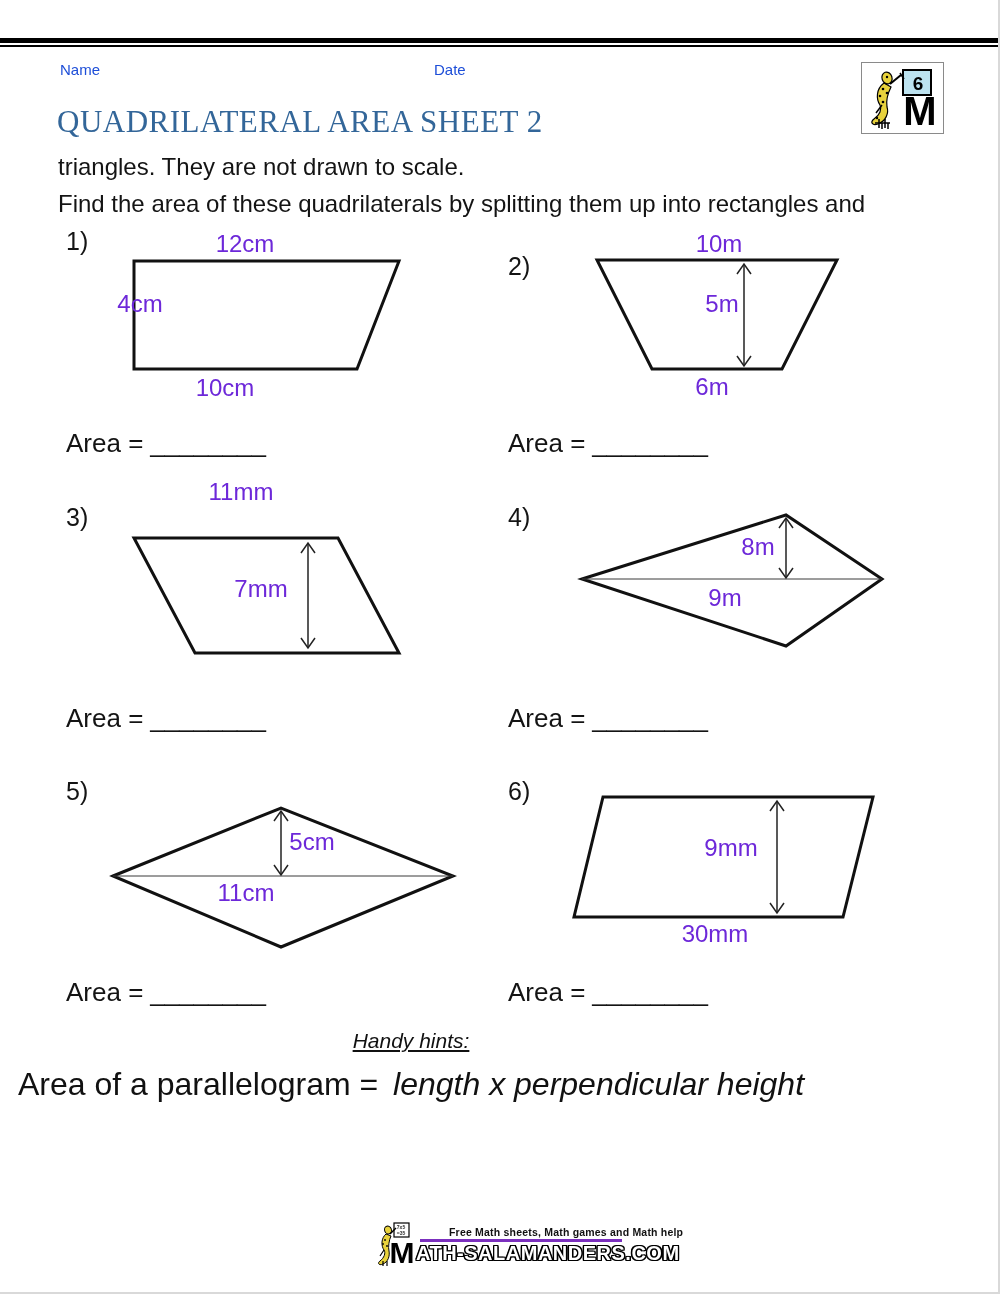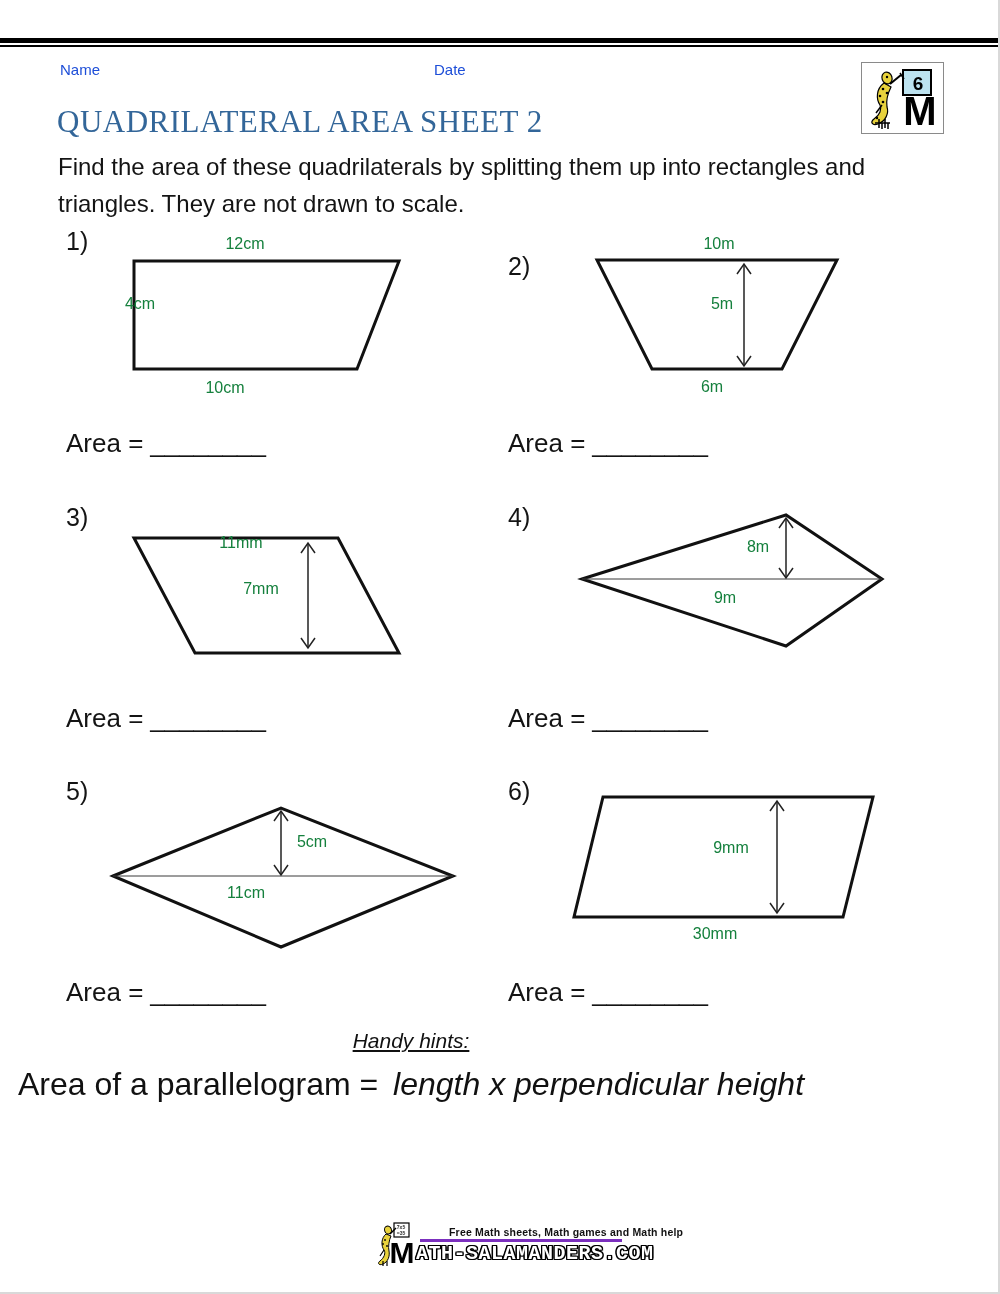--- a/index.html
+++ b/index.html
@@ -12,21 +12,21 @@
   .topbar{left:0;right:0;top:38px;height:5px;background:#000;}
   .topline{left:0;right:0;top:45px;height:2px;background:#000;}
   .small-label{font-size:15px;color:#1d4ed8;}
   .page-title{
     font-family:"Liberation Serif",serif;font-size:31px;color:#336699;
     letter-spacing:0.5px;white-space:nowrap;
   }
   .instructions{font-size:24px;line-height:37px;color:#141414;white-space:nowrap;}
   .pnum{font-size:25px;color:#141414;}
   .dim{
-    font-size:16px;color:#15803d;white-space:nowrap;
+    font-size:24px;color:#6d28d9;white-space:nowrap;
     transform:translateX(-50%);line-height:26px;
   }
   .shape-svg{overflow:visible;}
   .shape-svg polygon{fill:none;stroke:#111;stroke-width:3;stroke-linejoin:miter;}
   .thinline{stroke:#3a3a3a;stroke-width:1;}
   .arrow{stroke:#222;stroke-width:1.5;fill:none;}
   .area-row{display:flex;align-items:baseline;font-size:26px;color:#141414;}
   .area-blank{margin-left:7px;letter-spacing:0;}
   .hints{left:0;top:1029px;width:822px;text-align:center;}
   .hints-title{font-size:21px;font-style:italic;text-decoration:underline;margin-bottom:13px;}
@@ -68,22 +68,22 @@
         <circle cx="21" cy="39" r="1.3" fill="#000"></circle>
         <circle cx="25" cy="30" r="1.3" fill="#000"></circle>
         <circle cx="15" cy="55" r="1.2" fill="#000"></circle>
         <circle cx="25" cy="14" r="1.2" fill="#000"></circle>
       </g>
     </svg>
   </div>
 
   <div class="abs page-title" style="left:57px;top:104px;">QUADRILATERAL AREA SHEET 2</div>
   <div class="abs instructions" style="left:58px;top:148px;">
+    <div>triangles. They are not drawn to scale.</div>
     <div>Find the area of these quadrilaterals by splitting them up into rectangles and</div>
-    <div>triangles. They are not drawn to scale.</div>
   </div>
 
   <div class="abs pnum" style="left:66px;top:227px;">1)</div>
   <svg class="abs shape-svg" style="left:100px;top:250px;" width="320" height="130">
     <polygon points="34,11 299,11 257,119 34,119"></polygon>
   </svg>
   <div class="abs dim" style="left:245px;top:231px;">12cm</div>
   <div class="abs dim" style="left:104px;top:291px;margin-left:36px;">4cm</div>
   <div class="abs dim" style="left:225px;top:375px;">10cm</div>
   <div class="abs area-row" style="left:66px;top:428px;">
@@ -106,21 +106,21 @@
     <span class="area-blank">________</span>
   </div>
 
   <div class="abs pnum" style="left:66px;top:503px;">3)</div>
   <svg class="abs shape-svg" style="left:120px;top:530px;" width="300" height="130">
     <polygon points="14,8 218,8 279,123 75,123"></polygon>
     <path class="arrow" d="M 188,14 L 188,117"></path>
     <path class="arrow" d="M 181,23 L 188,13 L 195,23"></path>
     <path class="arrow" d="M 181,108 L 188,118 L 195,108"></path>
   </svg>
-  <div class="abs dim" style="left:241px;top:530px;">11mm</div>
+  <div class="abs dim" style="left:241px;top:479px;">11mm</div>
   <div class="abs dim" style="left:261px;top:576px;">7mm</div>
   <div class="abs area-row" style="left:66px;top:703px;">
     <span>Area =</span>
     <span class="area-blank">________</span>
   </div>
 
   <div class="abs pnum" style="left:508px;top:503px;">4)</div>
   <svg class="abs shape-svg" style="left:570px;top:505px;" width="330" height="150">
     <polygon points="12,74 216,10 312,74 216,141"></polygon>
     <line class="thinline" x1="12" y1="74" x2="312" y2="74"></line>
@@ -182,15 +182,15 @@
       <ellipse cx="14" cy="10" rx="3.4" ry="4" fill="#E8D23C" stroke="#000" stroke-width="1" transform="rotate(-18 14 10)"></ellipse>
       <path d="M 16,14 L 22,8" stroke="#000" stroke-width="1.5" fill="none"></path>
       <path d="M 10,30 L 6,36 M 9,41 L 9,46 M 13,41 L 13,46" stroke="#000" stroke-width="1.2" fill="none"></path>
       <circle cx="11" cy="20" r="0.9" fill="#000"></circle>
       <circle cx="13" cy="26" r="0.9" fill="#000"></circle>
       <circle cx="9" cy="24" r="0.9" fill="#000"></circle>
     </g>
   </svg>
   <div class="abs footer-tagline" style="left:421px;top:1226px;padding-left:28px;">Free Math sheets, Math games and Math help</div>
   <div class="abs footer-line" style="left:420px;top:1239px;width:202px;"></div>
-  <div class="abs footer-brand" style="left:416px;top:1242px;font-family:Liberation Mono, monospace;">ATH-SALAMANDERS.COM</div>
+  <div class="abs footer-brand" style="left:416px;top:1242px;">ATH-SALAMANDERS.COM</div>
 
 </div>
 
 </body></html>

